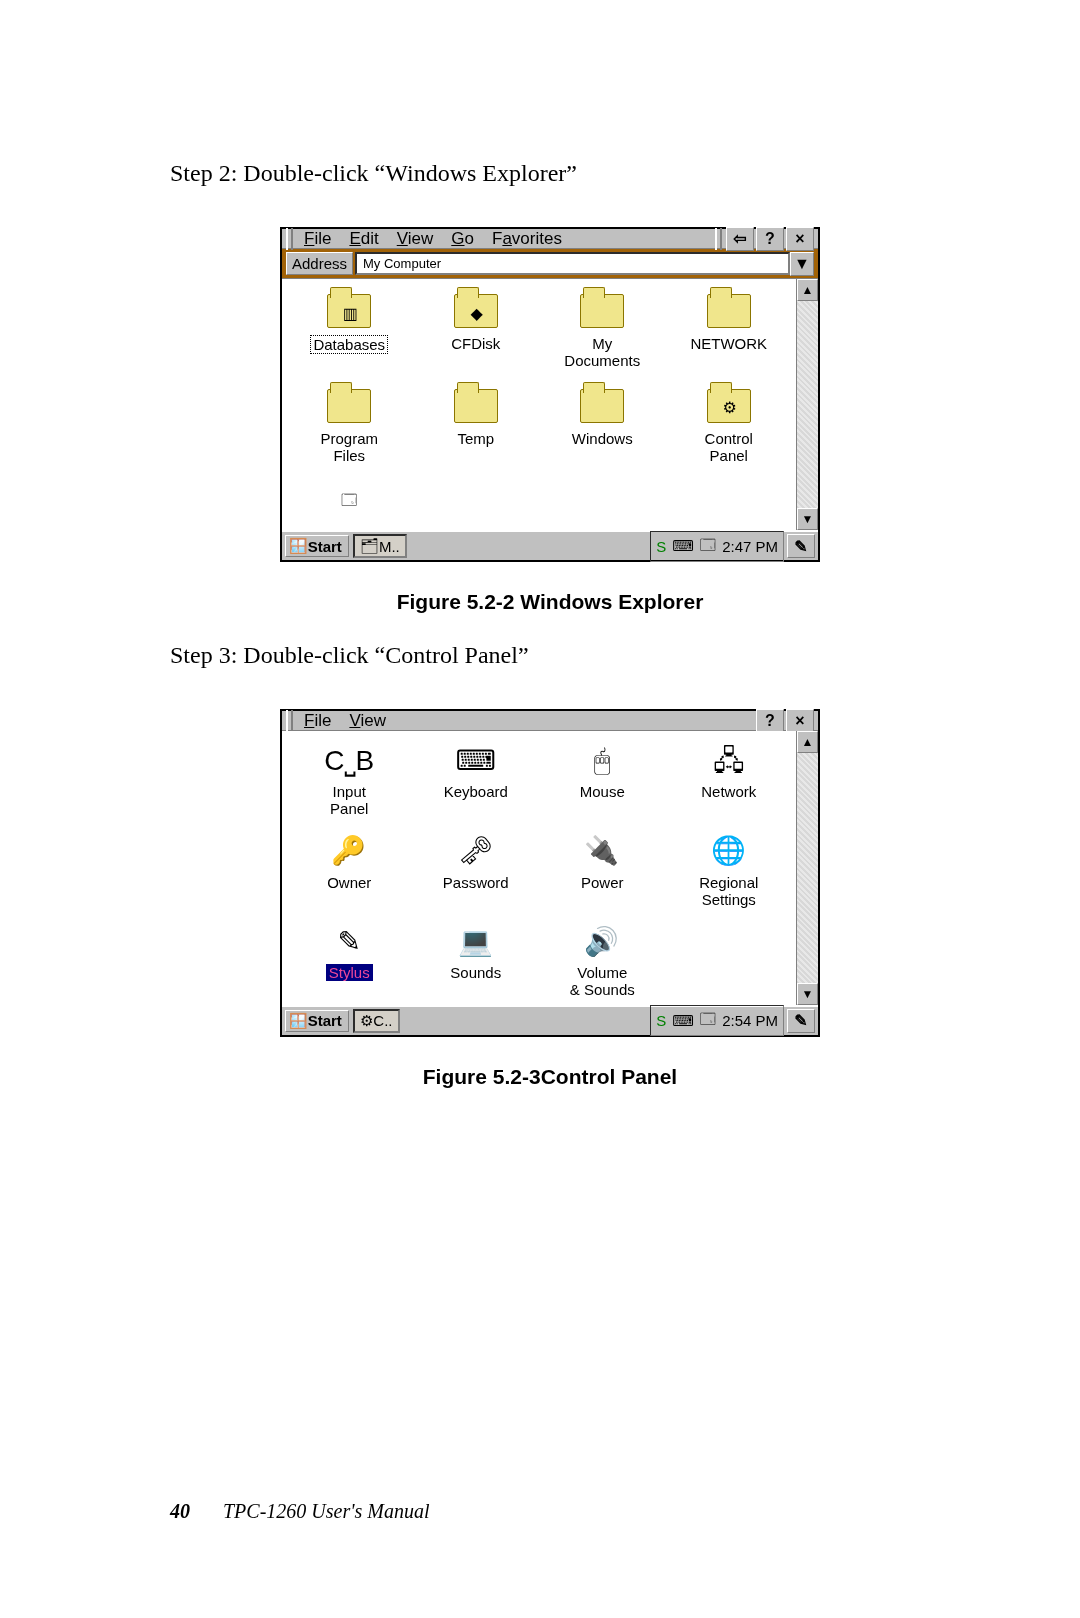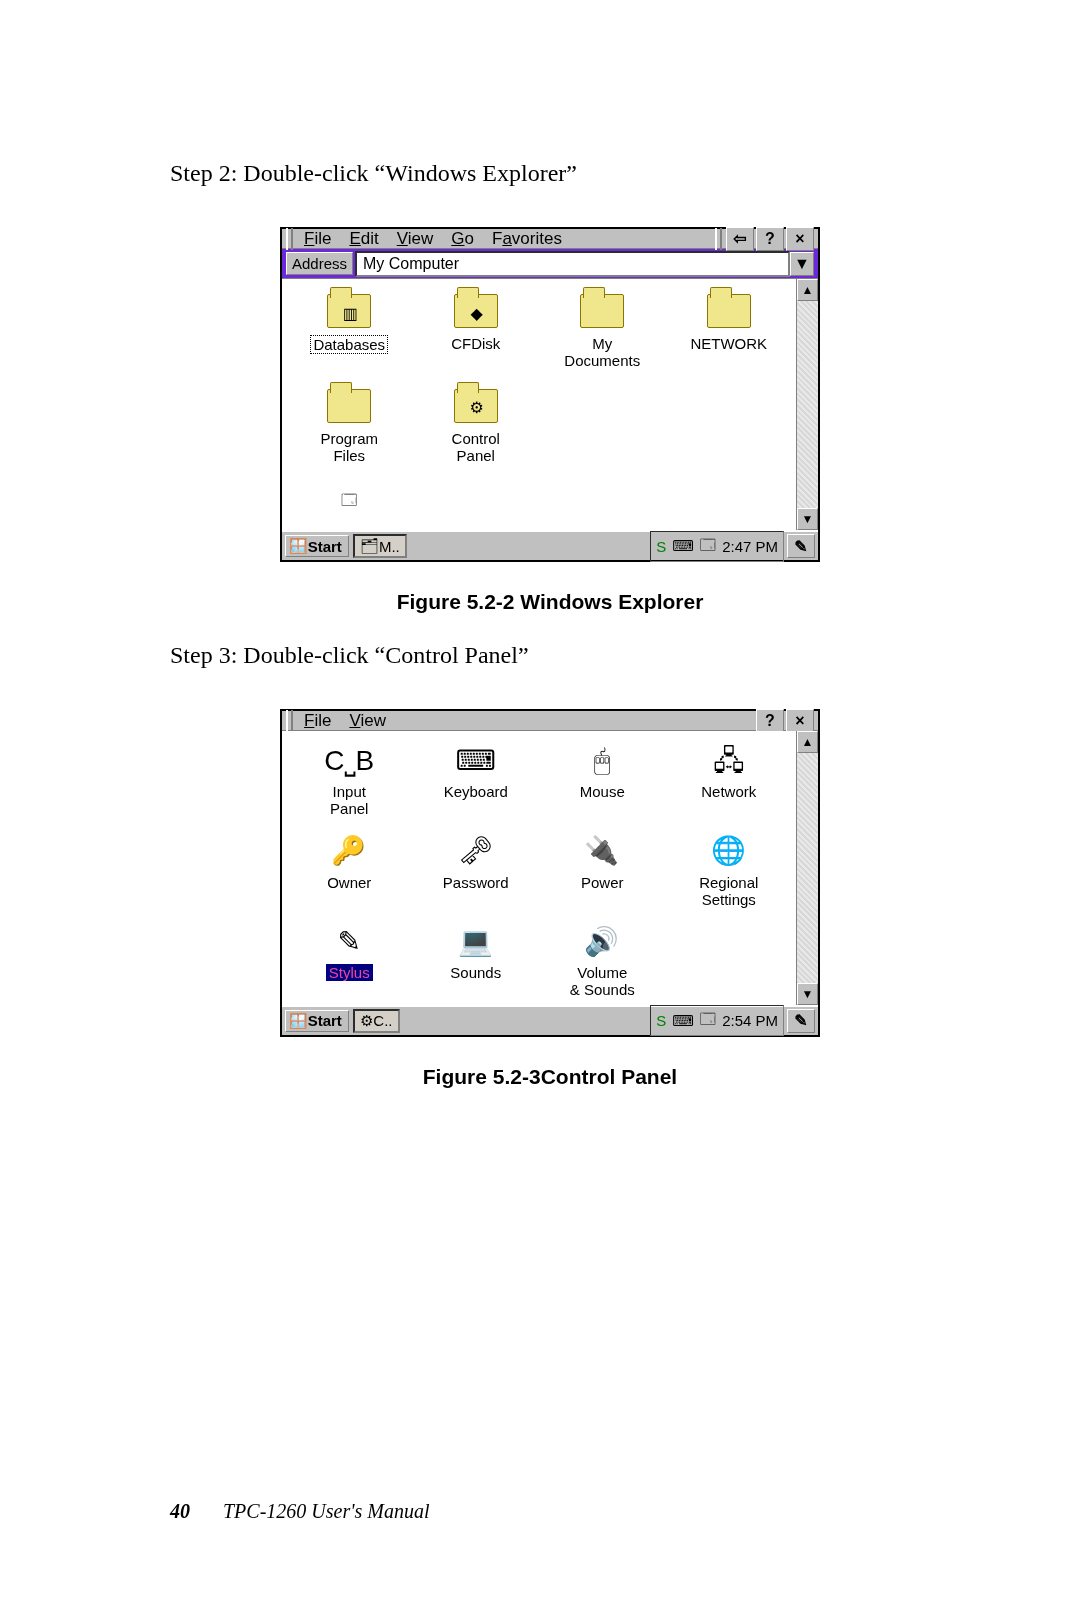--- a/index.html
+++ b/index.html
@@ -56,37 +56,37 @@
     width: 28px; height: 24px;
     border: 1px solid #808080;
     border-top-color: #fff; border-left-color: #fff;
     background: #c0c0c0;
     display: inline-flex; align-items: center; justify-content: center;
     margin-left: 2px;
     font-size: 16px; font-weight: bold;
   }
   .addrbar {
     display: flex; align-items: center;
-    background: #6d28d9;
+    background: #a16207;
     border-bottom: 1px solid #808080;
     height: 30px; padding: 2px 4px;
   }
   .addr-label {
     padding: 2px 5px;
     border: 1px solid #808080;
     border-top-color: #fff; border-left-color: #fff;
     font-size: 15px;
     background: #c0c0c0;
   }
   .addr-field {
     flex: 1;
     background: #fff;
     border: 2px inset #808080;
     padding: 2px 6px;
-    font-size: 16px;
+    font-size: 13px;
     margin-left: 2px;
   }
   .addr-drop {
     width: 24px; height: 24px;
     border: 1px solid #808080;
     border-top-color:#fff; border-left-color:#fff;
     background: #c0c0c0;
     display:flex; align-items:center; justify-content:center;
   }
   .client {
@@ -250,20 +250,32 @@
           <div>NETWORK</div>
         </div>
         <div class="icon-item">
           <div class="ico">
             <div class="folder"></div>
           </div>
           <div>Program<br>Files</div>
         </div>
         <div class="icon-item">
           <div class="ico">
+            <div class="folder"></div>
+          </div>
+          <div>Temp</div>
+        </div>
+        <div class="icon-item">
+          <div class="ico">
+            <div class="folder"></div>
+          </div>
+          <div>Windows</div>
+        </div>
+        <div class="icon-item">
+          <div class="ico">
             <div class="folder">
               <div class="ovl">⚙</div>
             </div>
           </div>
           <div>Control<br>Panel</div>
         </div>
         <div class="icon-item extra-row">
           <div class="ico">
             <span>🗔</span>
           </div>

